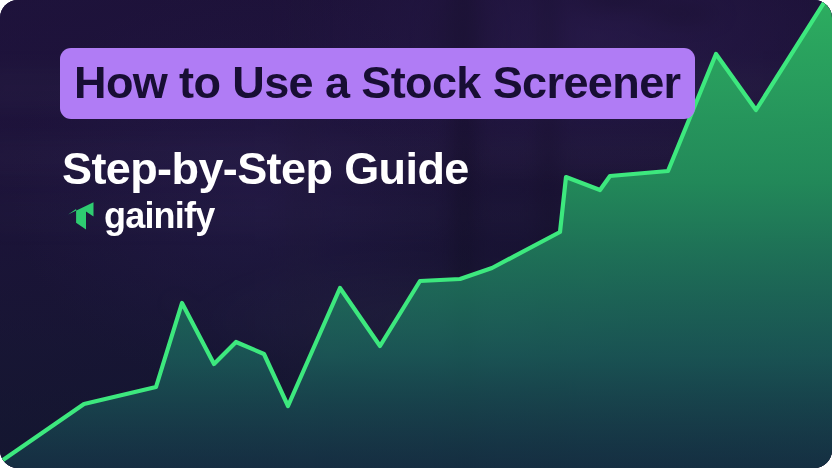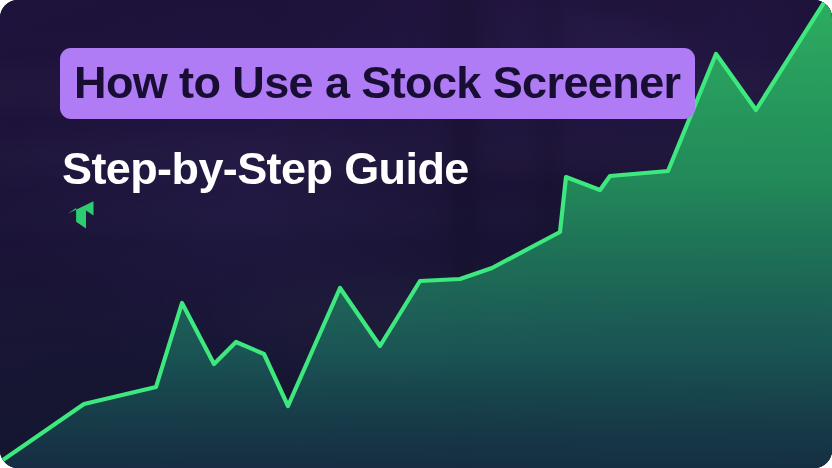--- a/index.html
+++ b/index.html
@@ -211,16 +211,17 @@
     </div>
 
     <div class="subhead">Step-by-Step Guide</div>
 
     <div class="brand">
       <span>
         <svg class="brand-mark" viewBox="0 0 32 34">
           <path d="M30.5 3.2 L30.5 17.6 L23.0 12.4 L23.0 30.6 L13.1 23.8 L13.1 10.0 L5.1 15.6 Z" fill="#2ECC71"></path>
         </svg>
       </span>
+      <span class="brand-name">gainify</span>
     </div>
 
   </div>
 </div>
 
 </body></html>

